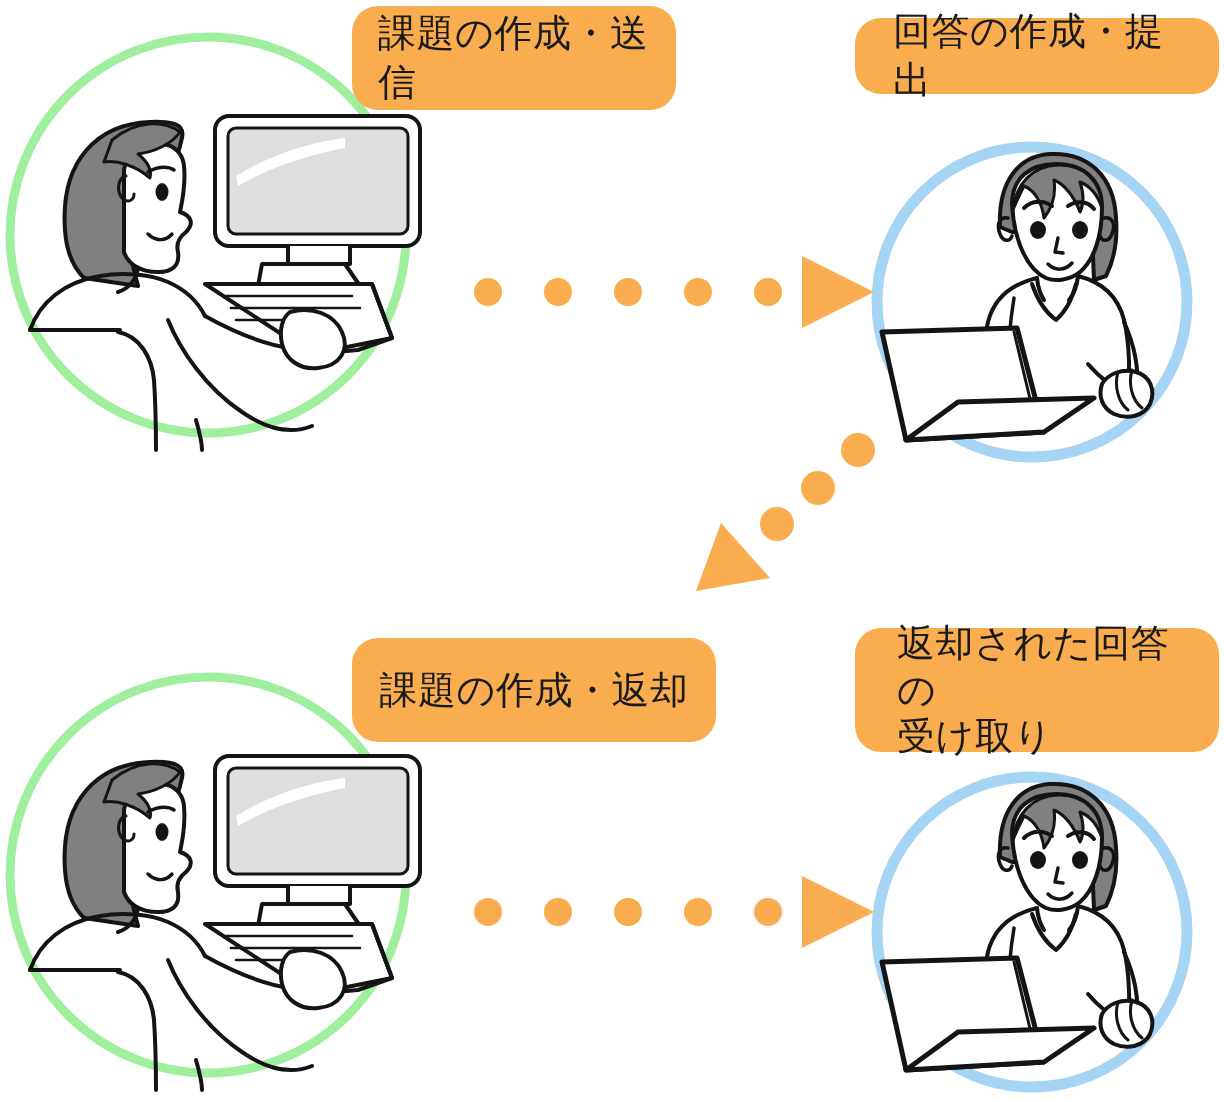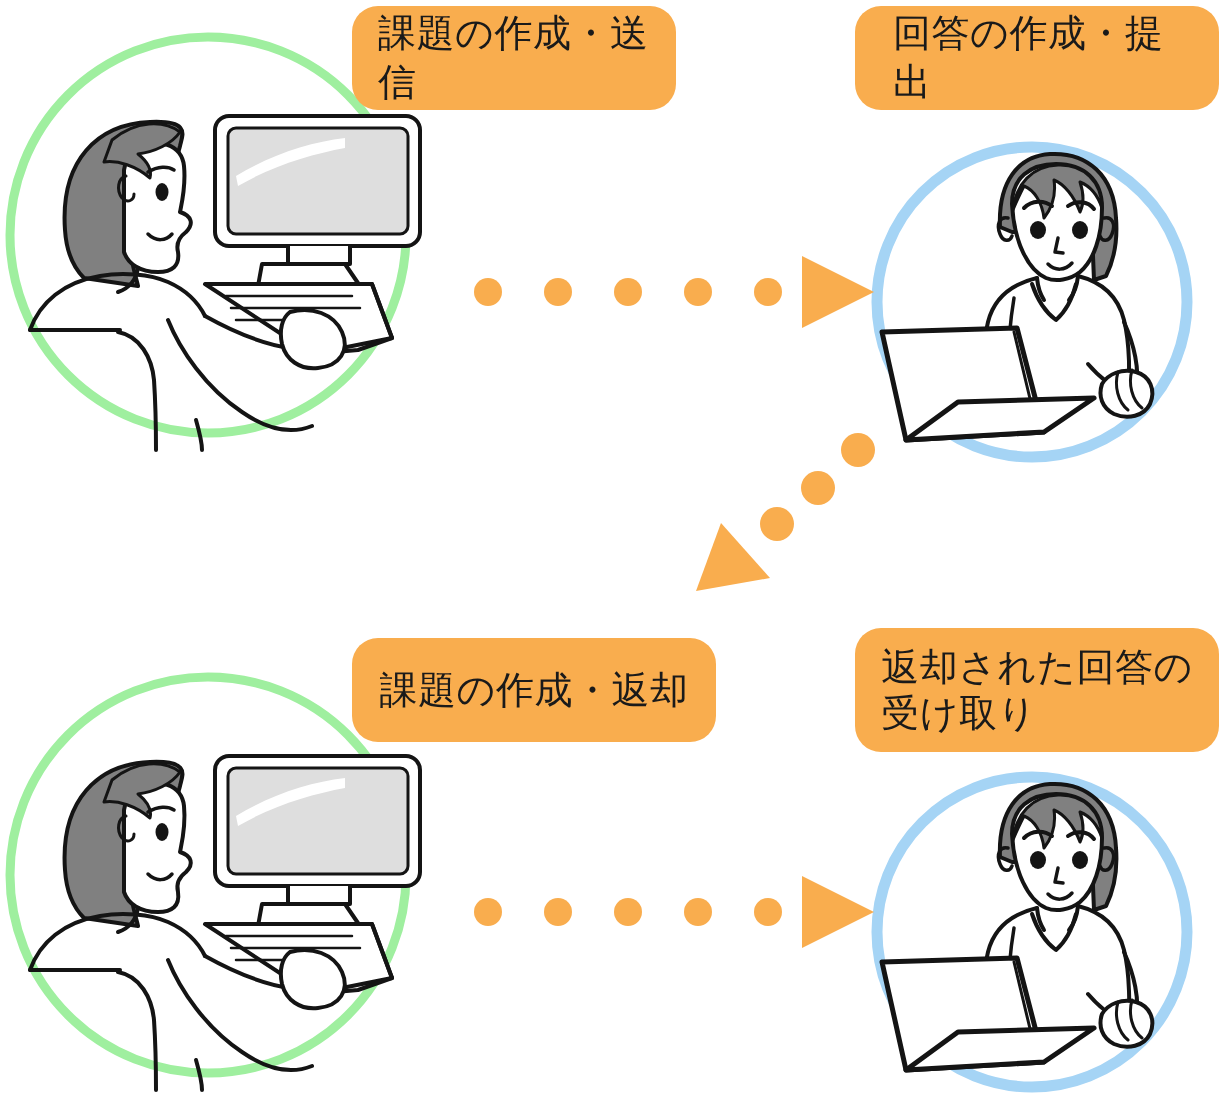--- a/index.html
+++ b/index.html
@@ -42,24 +42,24 @@
   .label-chip .chip-text {
     color: #1a1a1a;
     font-size: 38px;
     line-height: 1.28;
     letter-spacing: 0.5px;
     white-space: pre-line;
     text-align: left;
     font-weight: 400;
   }
   .chip-1 { left: 352px; top: 6px;   width: 324px; height: 104px; }
-  .chip-2 { left: 855px; top: 6px;   width: 364px; height: 104px; padding-left: 38px; }
+  .chip-2 { left: 855px; top: 18px;   width: 364px; height: 76px; padding-left: 38px; }
   .chip-3 { left: 352px; top: 638px; width: 364px; height: 104px; }
   .chip-4 { left: 855px; top: 628px; width: 364px; height: 124px; }
-  .chip-4 .chip-text { line-height: 1.22; }
+  .chip-4 .chip-text { line-height: 1.22; margin-left: 16px; }
 
   
   .arrow {
     position: absolute;
   }
   .arrow svg { display: block; overflow: visible; }
 
   .arrow-top    { left: 462px; top: 252px; }
   .arrow-diag   { left: 680px; top: 428px; }
   .arrow-bottom { left: 462px; top: 872px; }

